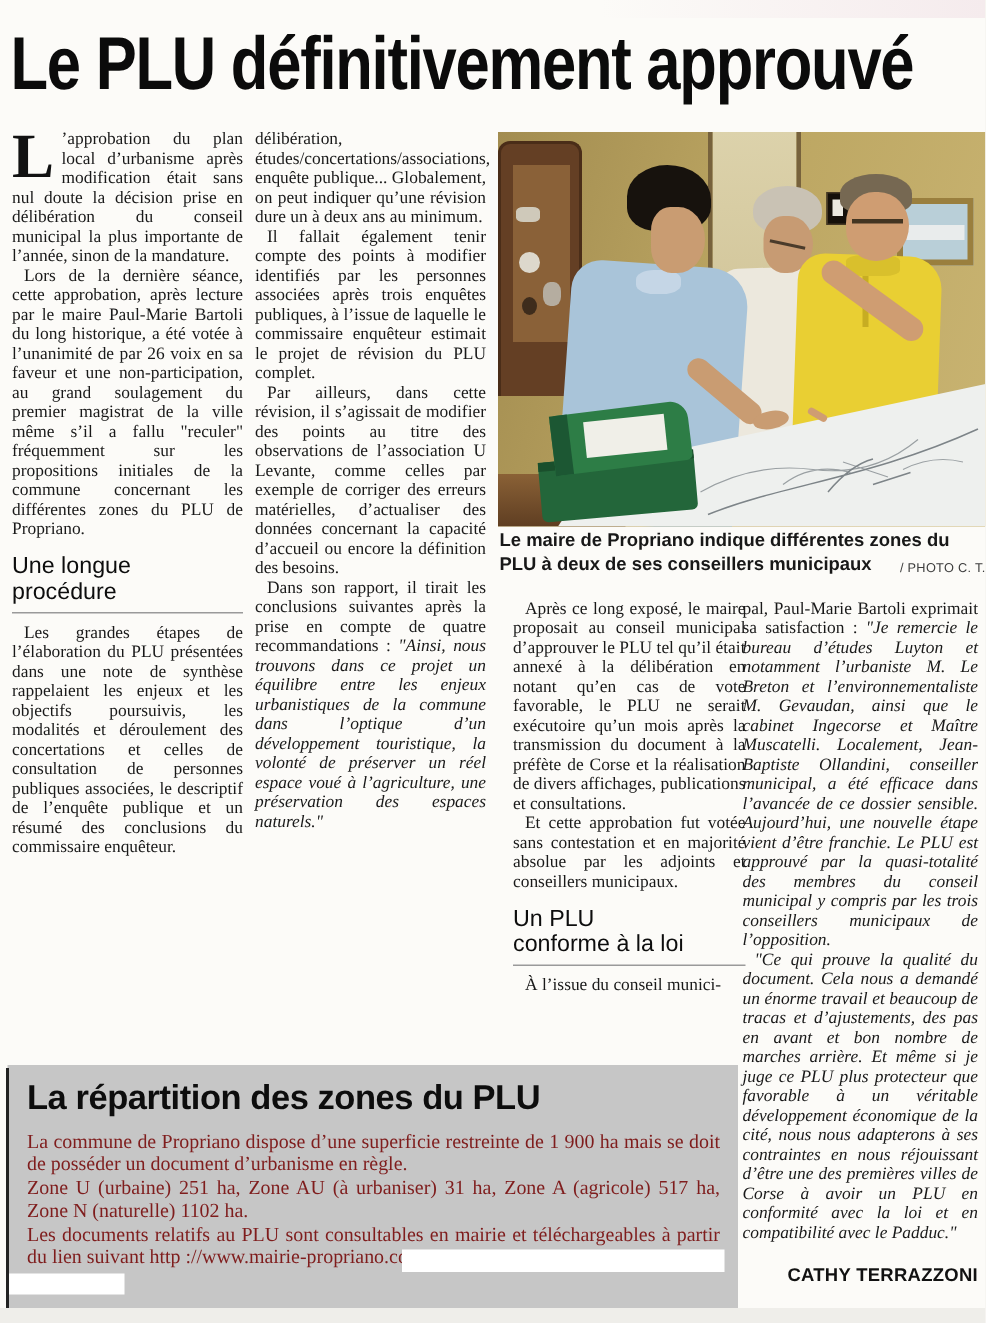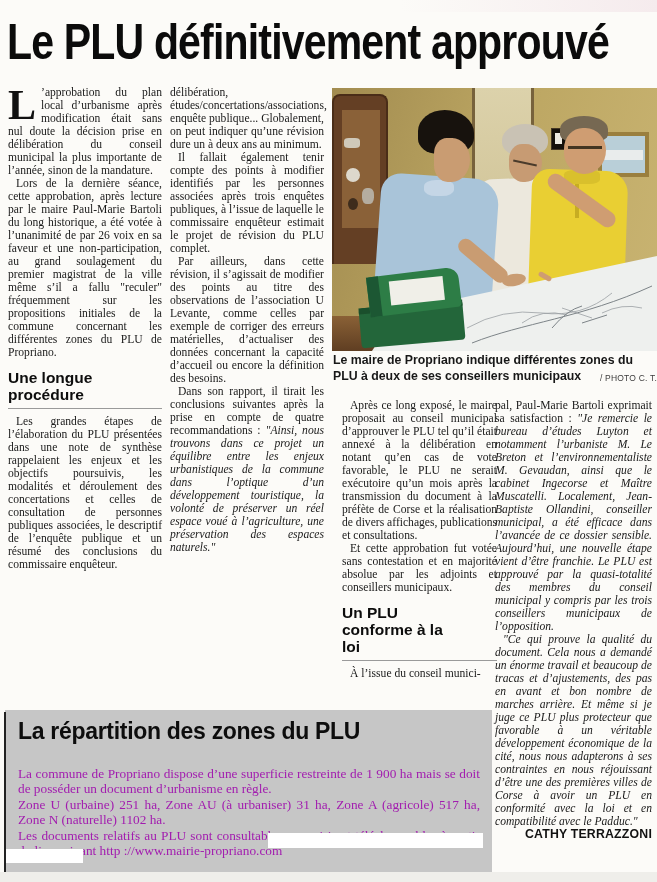--- a/index.html
+++ b/index.html
@@ -21,21 +21,21 @@
   .col3 { left:342px; top:399px; width:155px; }
   .col4 { left:495px; top:399px; width:157px; }
   .bp { margin:0; }
   .ind { text-indent:8px; }
   em { font-style:italic; }
   .italic { font-style:italic; }
 
   .dropcap { float:left; font-weight:bold; font-size:42px; line-height:34px;
              padding:2px 5px 0 0; color:#111; }
 
-  .subhead { font-family:"Liberation Sans", sans-serif; font-weight:bold; font-size:15.5px;
+  .subhead { font-family:"Liberation Sans", sans-serif; font-weight:normal; font-size:15.5px;
              line-height:17px; margin:10px 0 5px; max-width:122px; color:#0d0d0d; text-align:left; }
   .subrule { border-top:1px solid #9a9a9a; margin:0 0 6px; }
 
   
   .photo { position:absolute; left:332px; top:88px; width:325px; height:263px; overflow:hidden;
            background:linear-gradient(105deg,#a28c50,#bda763 50%,#c9b472); }
   .ph { position:absolute; }
   .ph-door { left:140px; top:0; width:62px; height:208px;
              background:linear-gradient(#dcd2ab,#cbbd8e);
              border-left:3px solid #77623c; border-right:3px solid #77623c; }
@@ -92,29 +92,29 @@
            border-radius:4px 12px 4px 4px; transform:rotate(-7deg); }
   .bind1-spine { left:0; top:0; width:12px; height:100%; background:#1c5733; }
   .bind1-label { left:22px; top:7px; width:54px; height:24px; background:#f0efe8; transform:rotate(1deg); }
 
   
   .caption-wrap { position:absolute; left:333px; top:353px; width:324px;
                   font-family:"Liberation Sans", sans-serif; }
   .caption { font-weight:bold; font-size:12.3px; line-height:15.5px; color:#181818; text-align:left; }
   .credit { position:absolute; right:0; bottom:1px; font-size:8.5px; color:#3c3c3c; letter-spacing:.2px;margin-left:16px; }
 
-  .byline { margin-top:0; text-align:right; font-family:"Liberation Sans", sans-serif;
+  .byline { margin-top:16px; text-align:right; font-family:"Liberation Sans", sans-serif;
             font-weight:bold; font-size:12.3px; letter-spacing:.2px; color:#111; }
 
   
   .box { position:absolute; left:5px; top:710px; width:487px; height:167px;
          background:#c6c6c6; padding:6px 12px 0 13px; }
   .box-heading { font-family:"Liberation Sans", sans-serif; font-weight:bold; font-size:23px;
-                 line-height:26px; letter-spacing:-.3px; color:#0d0d0d; margin:2px 0 22px; }
-  .box-line { font-size:13.3px; line-height:15.4px; text-align:justify; color:#a21caf; }
+                 line-height:26px; letter-spacing:-.3px; color:#0d0d0d; margin:2px 0 9px; }
+  .box-line { font-size:13.3px; line-height:15.4px; text-align:justify; color:#7f1d1d; }
   .box-leftline { position:absolute; left:4px; top:712px; width:2px; height:168px; background:#222; }
   .redact { position:absolute; background:#ffffff; }
   .r1 { left:268px; top:833px; width:215px; height:15px; }
   .r2 { left:6px;   top:849px; width:77px;  height:14px; }
 </style>
 </head>
 <body>
 
 <div class="page">
 

